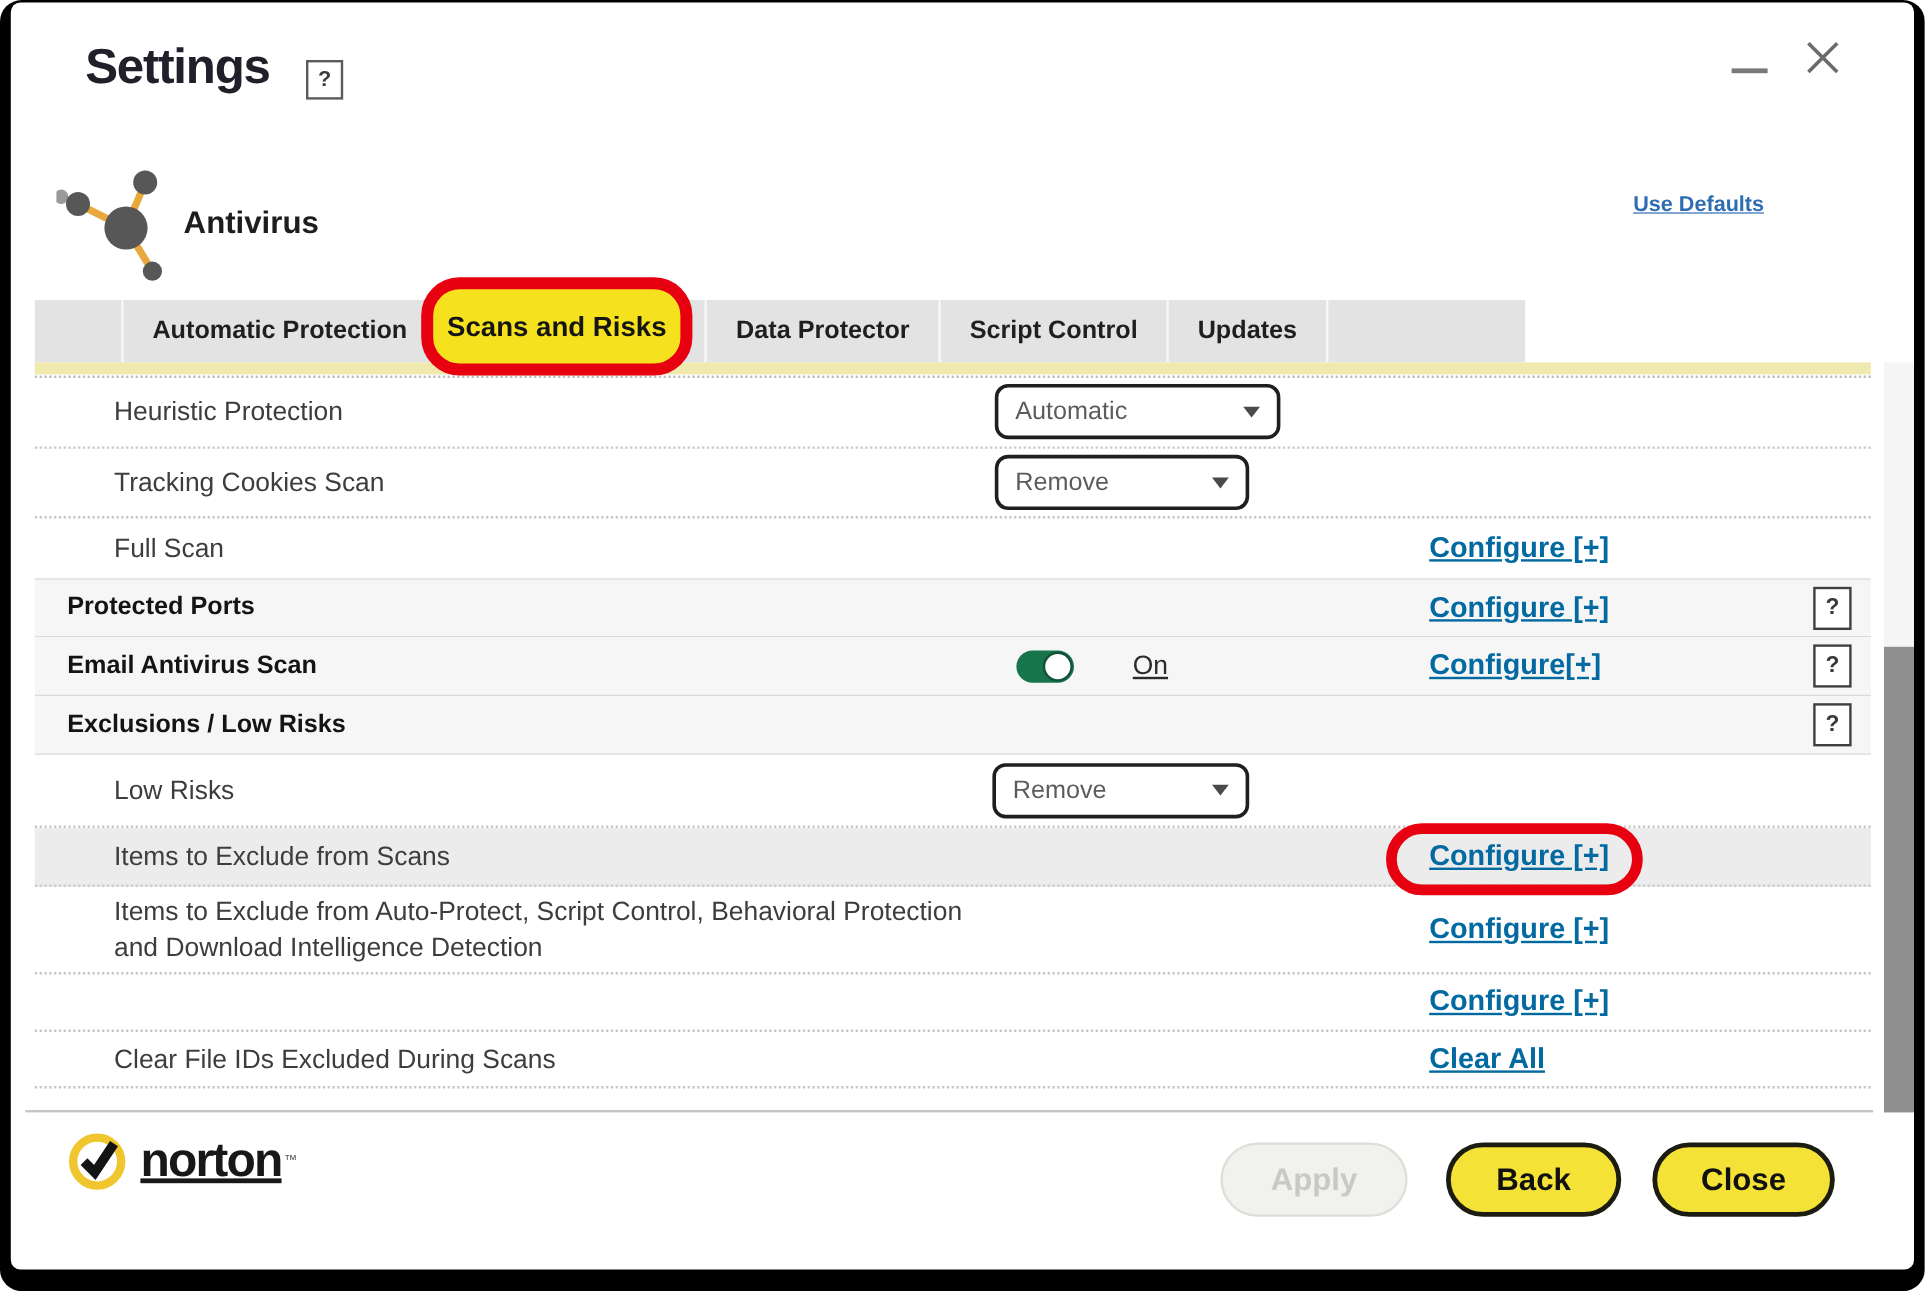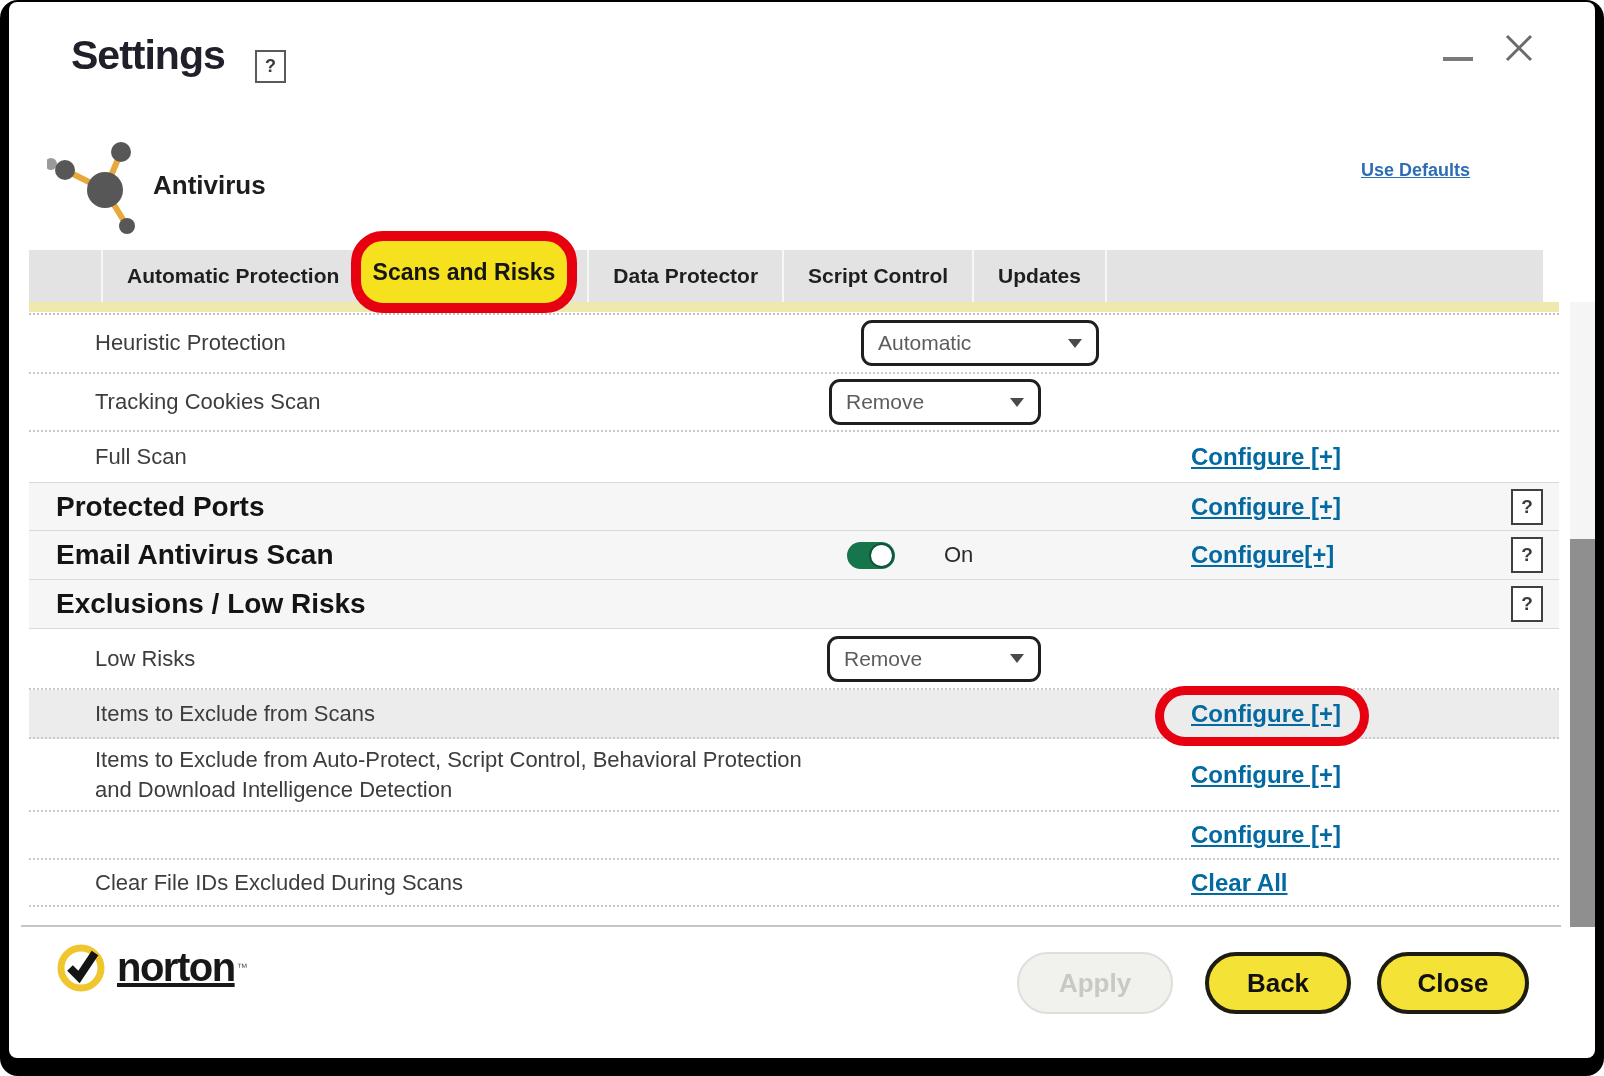--- a/index.html
+++ b/index.html
@@ -14,57 +14,57 @@
             font-size:18px;font-weight:bold;display:flex;align-items:center;justify-content:center;background:#fff;}
   .min-btn{left:1432px;top:33px;width:34px;height:26px;display:flex;align-items:flex-end;justify-content:center;cursor:pointer;}
   .min-bar{width:30px;height:4px;background:#7a7a7a;}
   .close-btn{left:1490px;top:26px;width:40px;height:40px;display:flex;align-items:center;justify-content:center;cursor:pointer;}
 
   
   .av-label{left:144px;top:168px;font-size:26px;font-weight:bold;color:#1d1d1d;}
   .use-defaults{left:1352px;top:158px;font-size:18px;font-weight:bold;color:#2e6db4;text-decoration:underline;cursor:pointer;}
 
   
-  .tabbar{left:20px;top:248px;width:1514px;height:52px;background:#e3e3e3;display:flex;align-items:stretch;}
+  .tabbar{left:20px;top:248px;width:1242px;height:52px;background:#e3e3e3;display:flex;align-items:stretch;}
   .tab-spacer{width:72px;}
   .tab{display:flex;align-items:center;padding:0 24px;font-size:21px;font-weight:bold;color:#1f1f1f;
        border-left:2px solid #f7f7f7;cursor:pointer;}
   .tab-placeholder{width:222px;border-left:2px solid #f7f7f7;}
   .tab-filler{flex:1;border-left:2px solid #f7f7f7;}
   .tab-strip{left:20px;top:300px;width:1530px;height:10px;background:#efe9ad;}
   .tab-dotted{left:20px;top:311px;width:1530px;height:0;border-top:2px dotted #c2c2c2;}
   .active-tab-ring{left:342px;top:229px;width:226px;height:82px;background:#f6e11e;border:10px solid #e60010;
        border-radius:32px;display:flex;align-items:center;justify-content:center;font-size:23px;font-weight:bold;
        color:#151515;z-index:5;box-sizing:border-box;cursor:pointer;}
 
   
   .content{left:20px;top:312px;width:1530px;}
   .row{position:relative;display:flex;align-items:center;box-sizing:border-box;}
   .dotted{border-bottom:2px dotted #c9c9c9;}
   .gray{background:#f6f6f6;border-bottom:1px solid #dadada;}
   .gray-top{border-top:1px solid #dadada;}
   .hl-row{background:#ececec;}
   .rlabel{font-size:22px;color:#3d3d3d;line-height:1.35;}
   .indent .rlabel{padding-left:66px;}
-  .section .rlabel{padding-left:27px;font-size:28px;font-weight:bold;color:#141414;}
+  .section .rlabel{padding-left:27px;font-size:21px;font-weight:bold;color:#141414;}
   .wrap .rlabel{max-width:740px;}
 
   .dropdown{position:absolute;height:46px;border:3px solid #1f1f1f;border-radius:11px;background:#fff;
             display:flex;align-items:center;padding:0 14px;box-sizing:border-box;cursor:pointer;}
   .dval{font-size:21px;color:#5c5c5c;flex:1;}
   .caret{width:0;height:0;border-left:7px solid transparent;border-right:7px solid transparent;
          border-top:9px solid #4a4a4a;margin-left:10px;}
 
   .cfg{position:absolute;left:1162px;font-size:24px;font-weight:bold;color:#0369a1;text-decoration:underline;cursor:pointer;}
   .qbox{position:absolute;right:16px;width:28px;height:32px;border:2px solid #3f3f3f;background:#fff;color:#3a3a3a;
         font-size:19px;font-weight:bold;display:flex;align-items:center;justify-content:center;cursor:pointer;}
   .toggle{position:absolute;left:818px;width:48px;height:27px;border-radius:14px;background:#17754b;cursor:pointer;}
   .knob{position:absolute;right:1px;top:1px;width:25px;height:25px;border-radius:50%;background:#fff;
         border:2px solid #11523a;box-sizing:border-box;}
-  .onlabel{position:absolute;left:915px;font-size:22px;color:#2a2a2a;}
+  .onlabel{position:absolute;left:915px;font-size:22px;color:#2a2a2a;text-decoration:underline;}
 
   .red-ring2{left:1146px;top:684px;width:214px;height:60px;border:9px solid #e60010;border-radius:30px;
              box-sizing:border-box;z-index:6;pointer-events:none;}
 
   
   .scroll-track{left:1561px;top:300px;width:25px;height:625px;background:#f5f5f5;}
   .scroll-thumb{left:1561px;top:537px;width:25px;height:388px;background:#8f8f8f;cursor:pointer;}
 
   
   .footer-sep{left:12px;top:923px;width:1540px;height:0;border-top:2px solid #c6c6c6;}
@@ -121,21 +121,21 @@
       <div class="tab-filler"></div>
     </div>
     <div class="abs tab-strip"></div>
     <div class="abs tab-dotted"></div>
     <div class="abs active-tab-ring">Scans and Risks</div>
 
     <div class="abs content">
 
       <div class="row indent dotted" style="height:60px;">
         <span class="rlabel">Heuristic Protection</span>
-        <div class="dropdown" style="left:800px;width:238px;margin-left:32px;">
+        <div class="dropdown" style="left:800px;width:238px;">
           <span class="dval">Automatic</span>
           <span class="caret"></span>
         </div>
       </div>
 
       <div class="row indent dotted" style="height:58px;">
         <span class="rlabel">Tracking Cookies Scan</span>
         <div class="dropdown" style="left:800px;width:212px;">
           <span class="dval">Remove</span>
           <span class="caret"></span>

